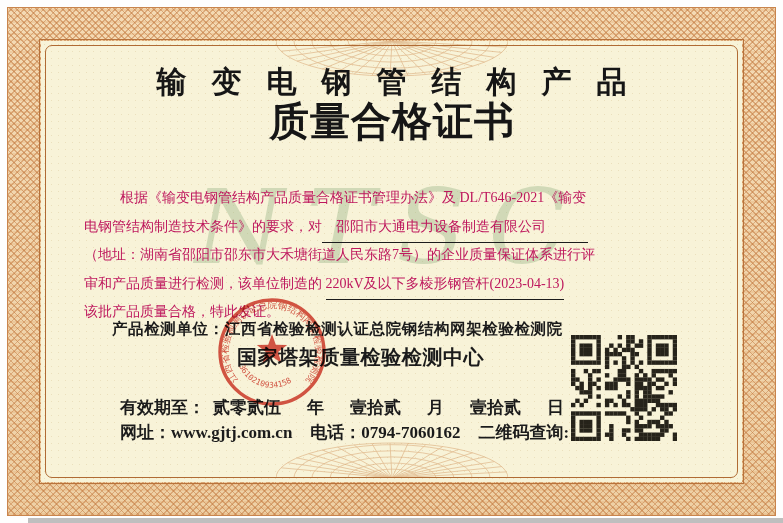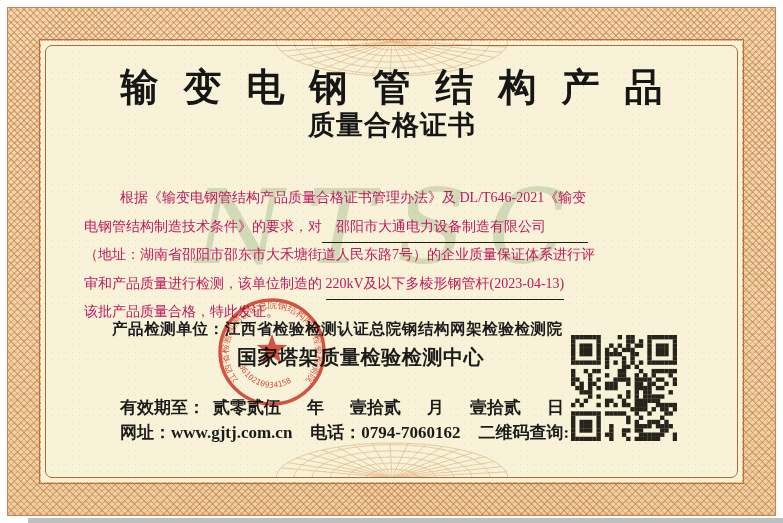--- a/index.html
+++ b/index.html
@@ -20,24 +20,24 @@
   .thinline{position:absolute;inset:45px;border:1.2px solid #b06b34;border-radius:7px;pointer-events:none;}
   .rosette-top{position:absolute;left:50%;top:41px;transform:translateX(-50%);}
   .rosette-bottom{position:absolute;left:50%;bottom:41px;transform:translateX(-50%);}
   .scan-bottom{position:absolute;left:28px;right:0;bottom:0;height:5px;background:#bfbfbf;}
   
   .watermark{position:absolute;left:195px;top:168px;font-family:"DejaVu Serif",serif;
     font-style:italic;font-size:102px;letter-spacing:22px;color:rgba(144,175,128,.38);
     font-weight:400;pointer-events:none;}
   
   .sans{font-family:"DejaVu Sans","Liberation Sans",sans-serif;}
-  .title1{left:0;right:0;top:62px;text-align:center;font-size:38px;font-weight:700;
+  .title1{left:0;right:0;top:62px;text-align:center;font-size:30px;font-weight:700;
     letter-spacing:25px;text-indent:25px;color:#161616;}
-  .title2{left:0;right:0;top:94px;text-align:center;font-size:27px;font-weight:700;
-    letter-spacing:1px;text-indent:1px;color:#161616;margin-top:13px;}
+  .title2{left:0;right:0;top:94px;text-align:center;font-size:40px;font-weight:700;
+    letter-spacing:1px;text-indent:1px;color:#161616;}
   .serial{left:0;right:0;top:141px;text-align:center;font-size:17px;color:#222;}
   
   .body-block{left:84px;top:184px;width:628px;font-size:14px;line-height:28.6px;color:#be185d;}
   .body-block .line{white-space:pre;}
   .body-block .line.indent{text-indent:36px;}
   .body-block .u{border-bottom:1.5px solid #1c1c1c;padding-bottom:8px;font-family:Liberation Serif, serif;}
   
   .unit-line1{left:112px;top:319px;font-size:15.5px;font-weight:700;letter-spacing:.6px;}
   .unit-line2{left:237px;top:344px;font-size:20px;font-weight:700;letter-spacing:.6px;}
   .date-row{left:120px;font-size:17px;font-weight:700;white-space:nowrap;}

